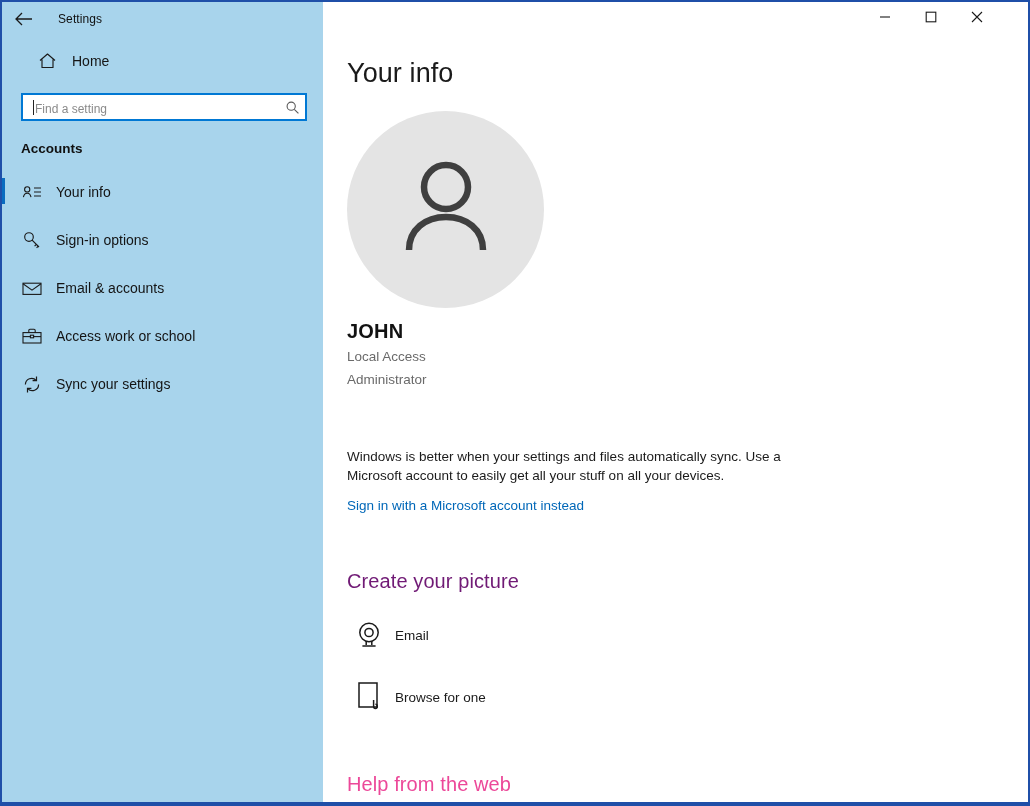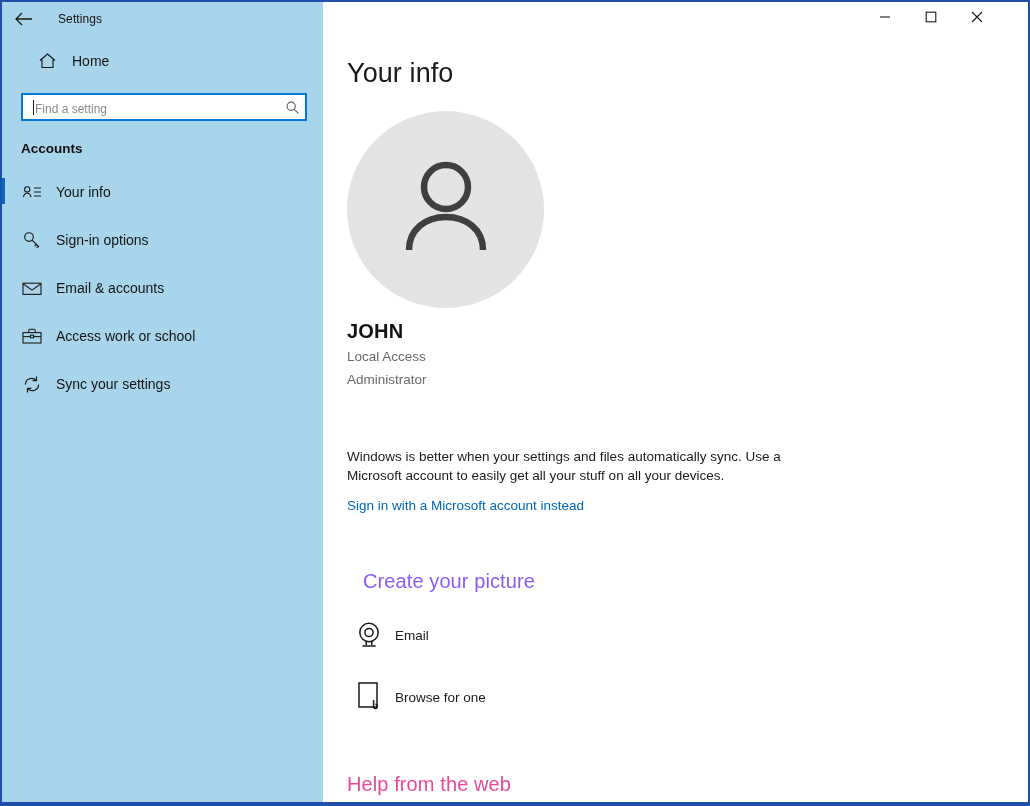--- a/index.html
+++ b/index.html
@@ -150,22 +150,22 @@
     font-size: 13.5px; color: #1b1b1b;
     line-height: 19px; max-width: 460px;
   }
   .ms-link {
     display: inline-block; margin-top: 13px;
     font-size: 13.5px; color: #0067b8;
     text-decoration: none; cursor: default;
   }
 
   .subhead {
-    font-size: 20px; color: #8b5cf6;
-    margin-top: 56px; letter-spacing: .1px; margin-left: 16px;
+    font-size: 20px; color: #701a75;
+    margin-top: 56px; letter-spacing: .1px;
   }
   .pic-option {
     display: flex; align-items: center;
     margin-top: 22px; cursor: default;
     width: 300px; height: 40px;
   }
   .pic-ico {
     width: 44px; height: 40px;
     display: flex; align-items: center; justify-content: center;
     flex: 0 0 44px;

